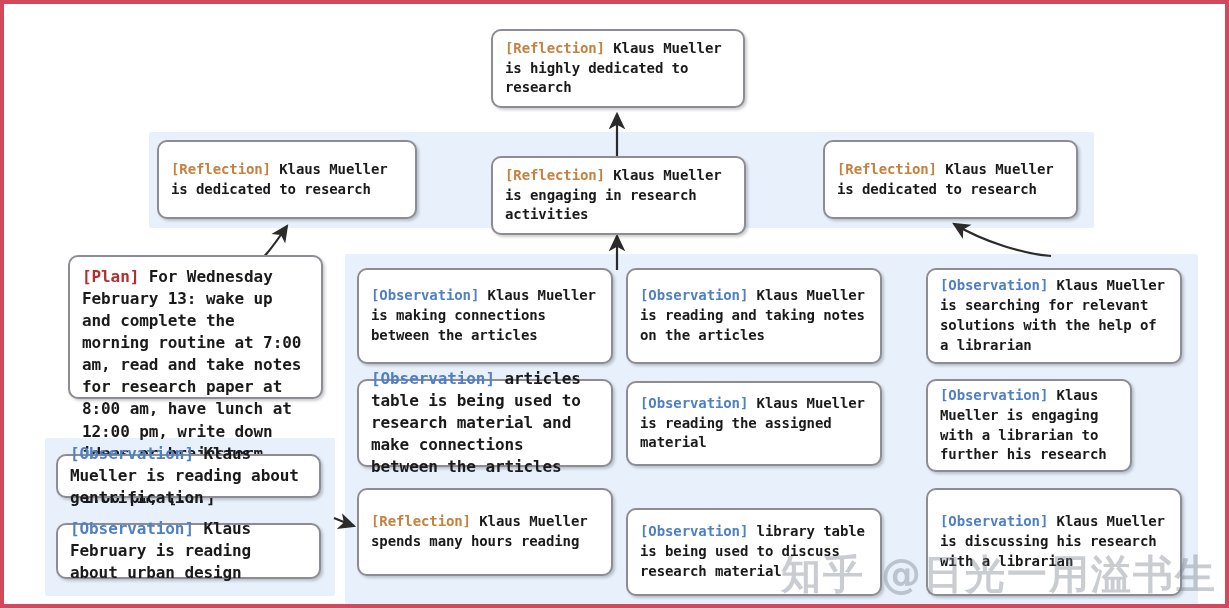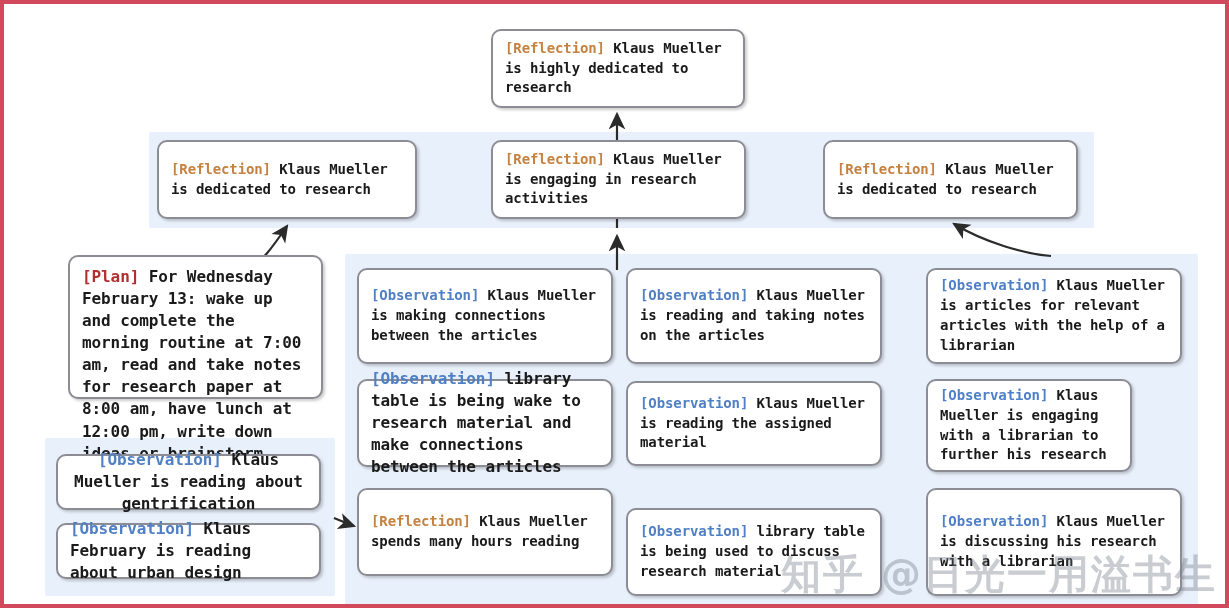--- a/index.html
+++ b/index.html
@@ -105,66 +105,66 @@
   </svg>
 
   <div class="node" style="left:487px; top:25px; width:254px; height:79px;">
     <div class="txt"><span class="tag-reflection">[Reflection]</span><span> Klaus Mueller is highly dedicated to research</span></div>
   </div>
 
   <div class="node" style="left:153px; top:136px; width:260px; height:79px;">
     <div class="txt"><span class="tag-reflection">[Reflection]</span><span> Klaus Mueller is dedicated to research</span></div>
   </div>
 
-  <div class="node" style="left:487px; top:136px; width:255px; height:79px;">
+  <div class="node" style="left:487px; top:152px; width:255px; height:79px;">
     <div class="txt"><span class="tag-reflection">[Reflection]</span><span> Klaus Mueller is engaging in research activities</span></div>
   </div>
 
   <div class="node" style="left:819px; top:136px; width:255px; height:79px;">
     <div class="txt"><span class="tag-reflection">[Reflection]</span><span> Klaus Mueller is dedicated to research</span></div>
   </div>
 
   <div class="node" style="left:64px; top:251px; width:255px; height:144px; align-items:flex-start; padding-top:9px;">
     <div class="txt small"><span class="tag-plan">[Plan]</span><span> For Wednesday February 13: wake up and complete the morning routine at 7:00 am, read and take notes for research paper at 8:00 am, have lunch at 12:00 pm, write down ideas or brainstorm potential solutions at 1:00 pm, [...]</span></div>
   </div>
 
-  <div class="node" style="left:52px; top:450px; width:265px; height:56px;text-align:center;">
+  <div class="node" style="left:52px; top:450px; width:265px; height:44px;">
     <div class="txt small"><span class="tag-observation">[Observation]</span><span> Klaus Mueller is reading about gentrification</span></div>
   </div>
 
   <div class="node" style="left:52px; top:519px; width:265px; height:56px;">
     <div class="txt small"><span class="tag-observation">[Observation]</span><span> Klaus February is reading about urban design</span></div>
   </div>
 
   <div class="node" style="left:353px; top:264px; width:256px; height:96px;">
     <div class="txt"><span class="tag-observation">[Observation]</span><span> Klaus Mueller is making connections between the articles</span></div>
   </div>
 
   <div class="node" style="left:353px; top:375px; width:256px; height:88px;">
-    <div class="txt small"><span class="tag-observation">[Observation]</span><span> library table is being wake to research material and make connections between the articles</span></div>
+    <div class="txt small"><span class="tag-observation">[Observation]</span><span> articles table is being used to research material and make connections between the articles</span></div>
   </div>
 
   <div class="node" style="left:353px; top:484px; width:256px; height:88px;">
     <div class="txt"><span class="tag-reflection">[Reflection]</span><span> Klaus Mueller spends many hours reading</span></div>
   </div>
 
   <div class="node" style="left:622px; top:264px; width:256px; height:96px;">
     <div class="txt"><span class="tag-observation">[Observation]</span><span> Klaus Mueller is reading and taking notes on the articles</span></div>
   </div>
 
   <div class="node" style="left:622px; top:377px; width:256px; height:85px;">
     <div class="txt"><span class="tag-observation">[Observation]</span><span> Klaus Mueller is reading the assigned material</span></div>
   </div>
 
   <div class="node" style="left:622px; top:484px; width:256px; height:88px;margin-top:20px;">
     <div class="txt"><span class="tag-observation">[Observation]</span><span> library table is being used to discuss research material</span></div>
   </div>
 
   <div class="node" style="left:922px; top:264px; width:256px; height:96px;">
-    <div class="txt"><span class="tag-observation">[Observation]</span><span> Klaus Mueller is articles for relevant articles with the help of a librarian</span></div>
+    <div class="txt"><span class="tag-observation">[Observation]</span><span> Klaus Mueller is searching for relevant solutions with the help of a librarian</span></div>
   </div>
 
   <div class="node" style="left:922px; top:375px; width:206px; height:93px;">
     <div class="txt"><span class="tag-observation">[Observation]</span><span> Klaus Mueller is engaging with a librarian to further his research</span></div>
   </div>
 
   <div class="node" style="left:922px; top:484px; width:256px; height:108px;">
     <div class="txt"><span class="tag-observation">[Observation]</span><span> Klaus Mueller is discussing his research with a librarian</span></div>
   </div>
 

